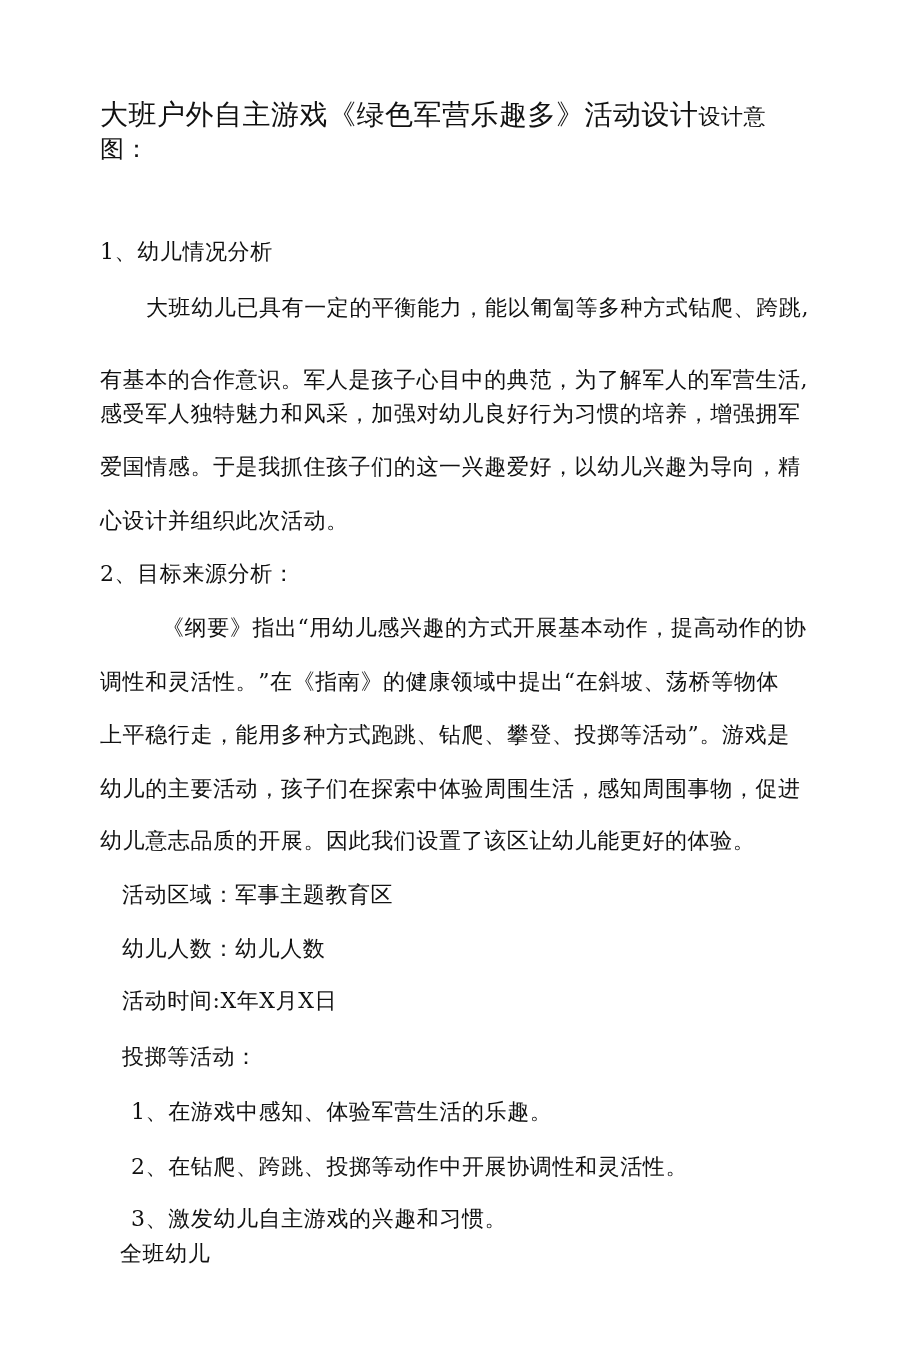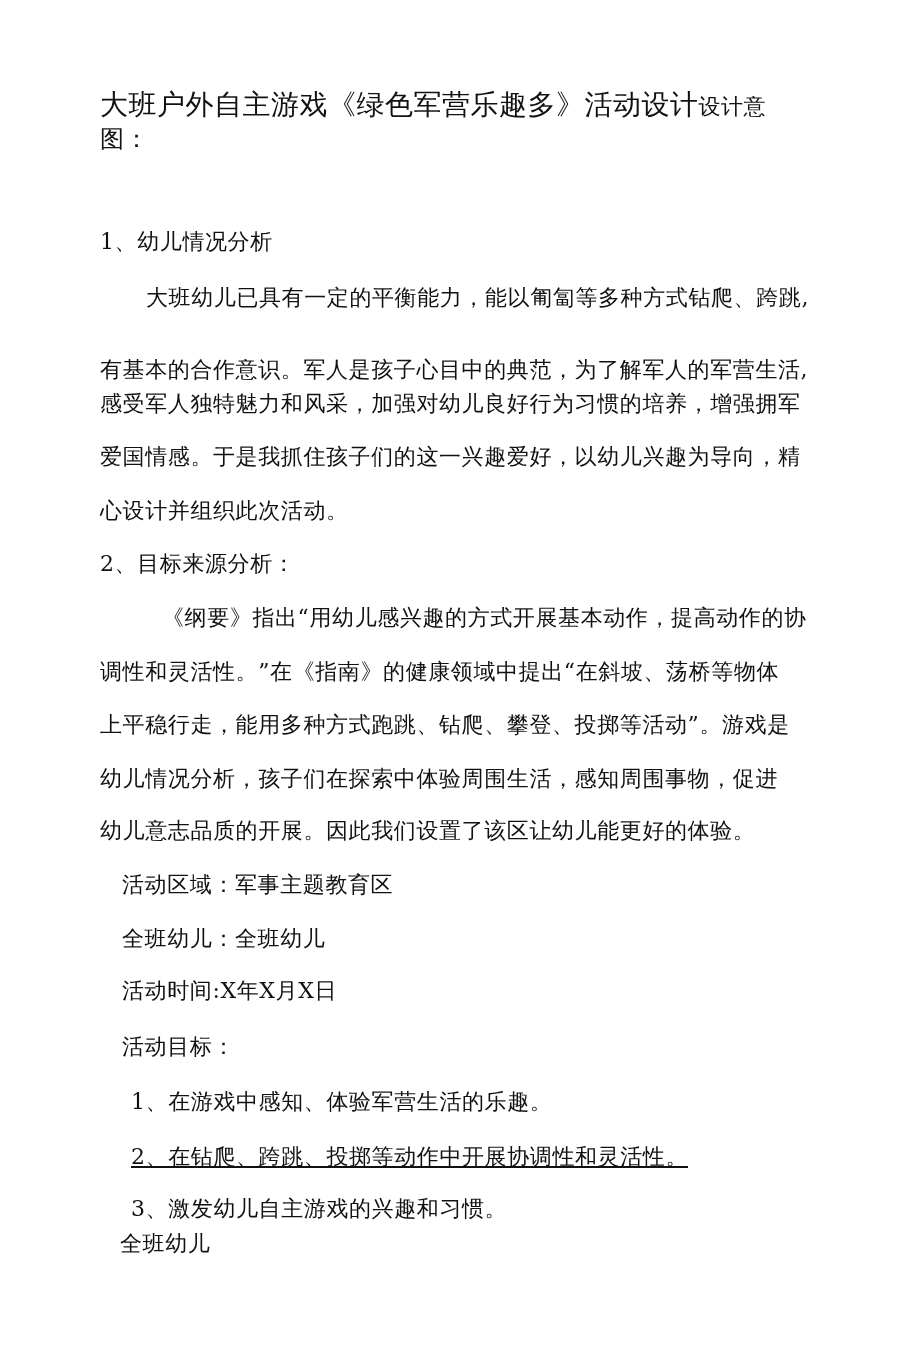--- a/index.html
+++ b/index.html
@@ -14,20 +14,21 @@
       overflow: hidden;
       font-family: "DejaVu Serif", "Liberation Serif", serif;
       color: #111111;
     }
     .line {
       position: absolute;
       left: 100px;
       white-space: nowrap;
       font-size: 22px;
       line-height: 26px;
+      margin-top: 10px;
     }
     .title {
       font-size: 28px;
       line-height: 34px;
       font-family: "DejaVu Sans", "Liberation Sans", sans-serif;
       font-weight: normal;
       letter-spacing: 0.5px;
     }
     .title-small {
       font-size: 22px;
@@ -51,27 +52,27 @@
   <div class="line body-text" style="top:285px; left:146px;">大班幼儿已具有一定的平衡能力，能以匍匐等多种方式钻爬、跨跳,</div>
   <div class="line body-text" style="top:357px;">有基本的合作意识。军人是孩子心目中的典范，为了解军人的军营生活,</div>
   <div class="line body-text" style="top:391px;">感受军人独特魅力和风采，加强对幼儿良好行为习惯的培养，增强拥军</div>
   <div class="line body-text" style="top:444px;">爱国情感。于是我抓住孩子们的这一兴趣爱好，以幼儿兴趣为导向，精</div>
   <div class="line body-text" style="top:498px;">心设计并组织此次活动。</div>
 
   <div class="line body-text" style="top:551px;">2、目标来源分析：</div>
   <div class="line body-text" style="top:605px; left:162px;">《纲要》指出“用幼儿感兴趣的方式开展基本动作，提高动作的协</div>
   <div class="line body-text" style="top:659px;">调性和灵活性。”在《指南》的健康领域中提出“在斜坡、荡桥等物体</div>
   <div class="line body-text" style="top:712px;">上平稳行走，能用多种方式跑跳、钻爬、攀登、投掷等活动”。游戏是</div>
-  <div class="line body-text" style="top:766px;">幼儿情况分析，孩子们在探索中体验周围生活，感知周围事物，促进</div>
+  <div class="line body-text" style="top:766px;">幼儿的主要活动，孩子们在探索中体验周围生活，感知周围事物，促进</div>
   <div class="line body-text" style="top:818px;">幼儿意志品质的开展。因此我们设置了该区让幼儿能更好的体验。</div>
 
   <div class="line body-text" style="top:872px; left:122px;">活动区域：军事主题教育区</div>
-  <div class="line body-text" style="top:926px; left:122px;">全班幼儿：全班幼儿</div>
+  <div class="line body-text" style="top:926px; left:122px;">幼儿人数：幼儿人数</div>
   <div class="line body-text" style="top:978px; left:122px;">活动时间:X年X月X日</div>
-  <div class="line body-text" style="top:1034px; left:122px;">活动目标：</div>
+  <div class="line body-text" style="top:1034px; left:122px;">投掷等活动：</div>
 
   <div class="line body-text" style="top:1089px; left:131px;">1、在游戏中感知、体验军营生活的乐趣。</div>
-  <div class="line body-text" style="top:1144px; left:131px;text-decoration:underline;">2、在钻爬、跨跳、投掷等动作中开展协调性和灵活性。</div>
+  <div class="line body-text" style="top:1144px; left:131px;">2、在钻爬、跨跳、投掷等动作中开展协调性和灵活性。</div>
   <div class="line body-text" style="top:1196px; left:131px;">3、激发幼儿自主游戏的兴趣和习惯。</div>
 
   <div class="line body-text" style="top:1231px; left:120px;">全班幼儿</div>
 
 </div>
 
 </body></html>

